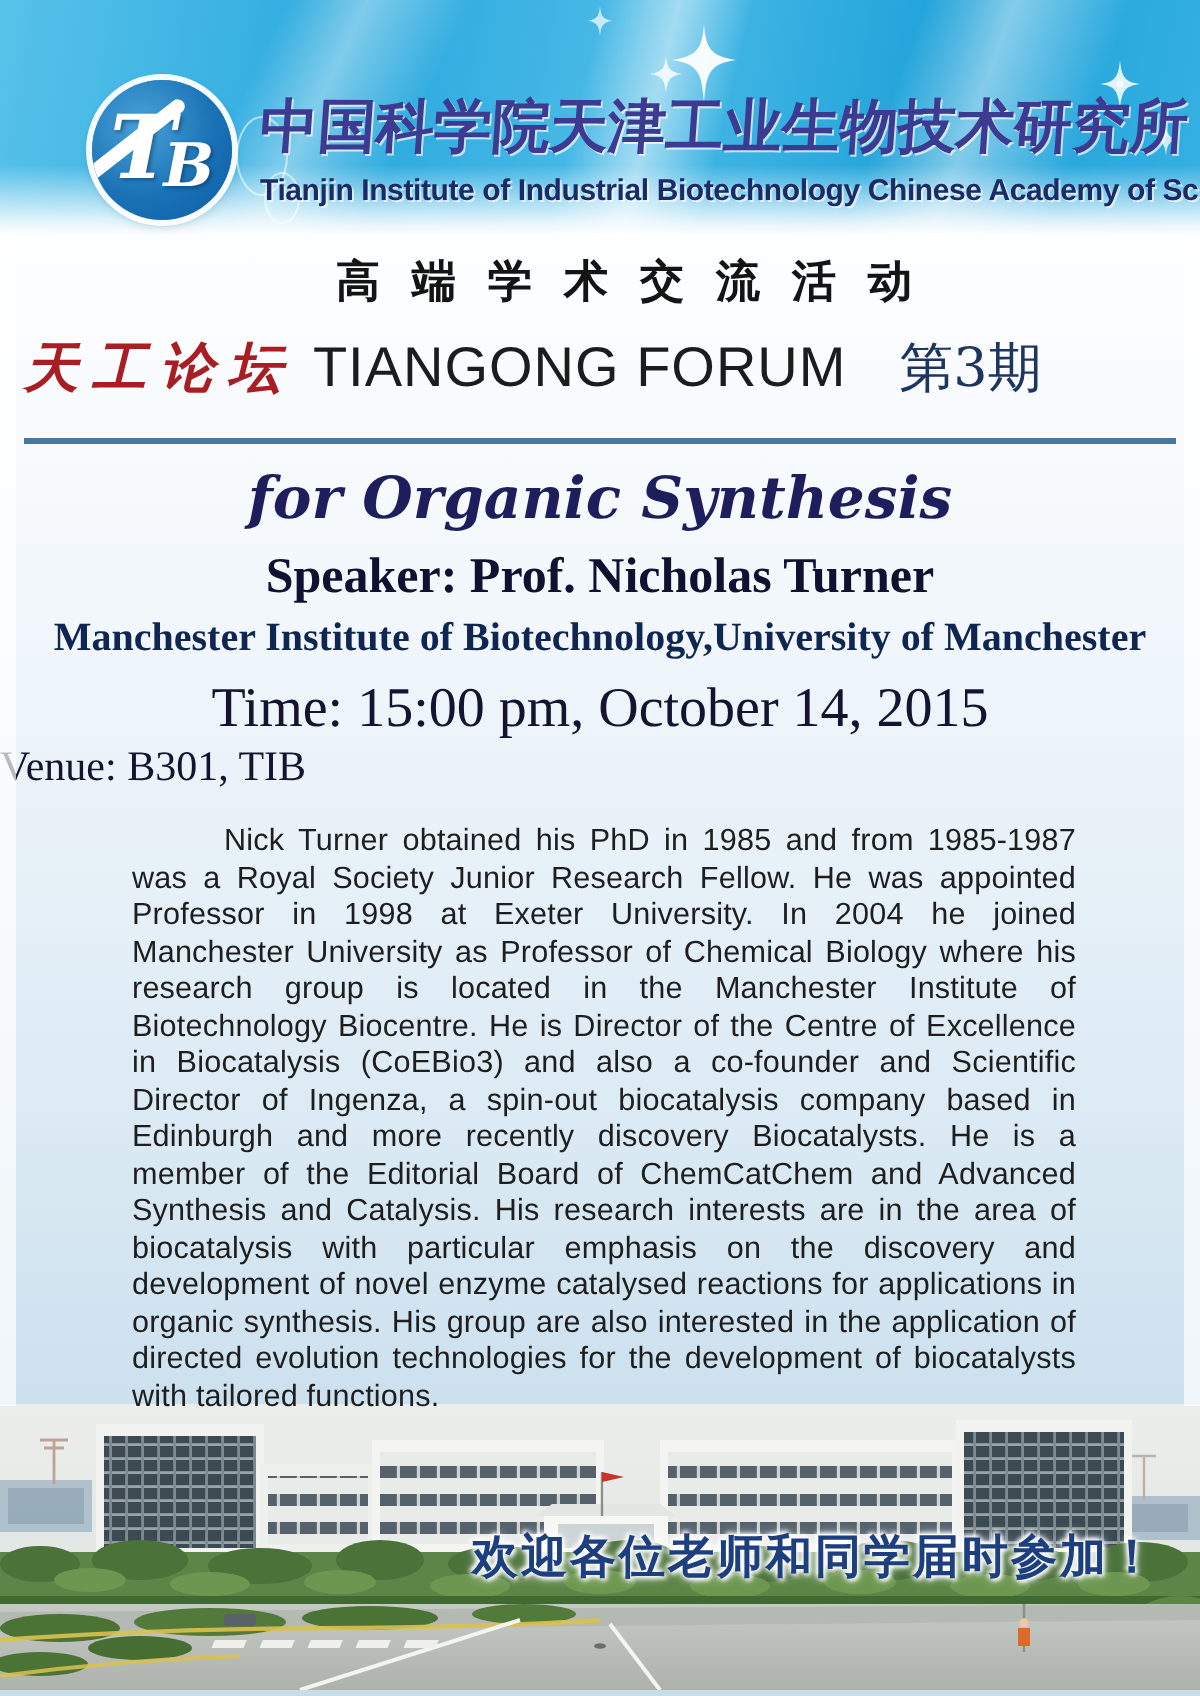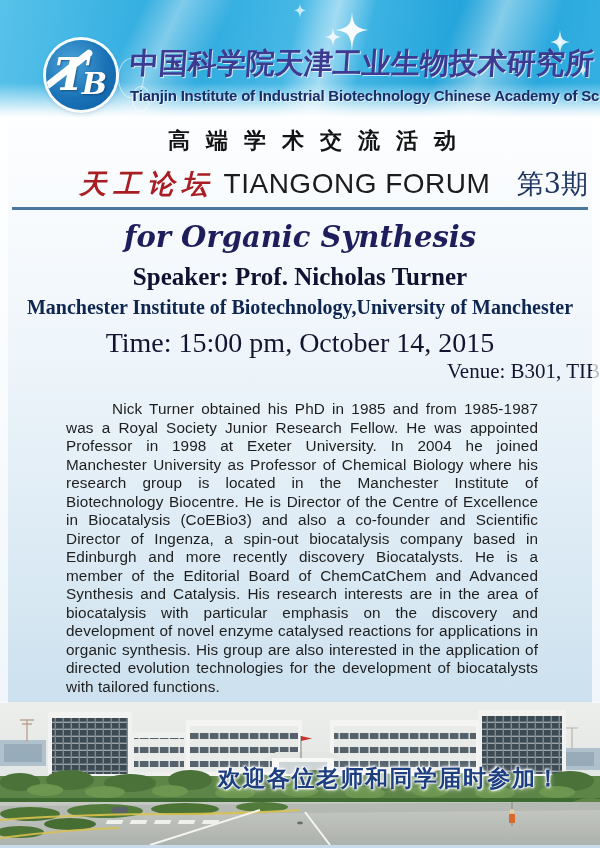--- a/index.html
+++ b/index.html
@@ -51,55 +51,55 @@
     margin-top:3px; font-size:15px; font-weight:bold; color:#1b2b66;
     white-space:nowrap; letter-spacing:-0.2px;
     text-shadow:1px 1px 0 rgba(255,255,255,.6);
   }
   
   .activity {
     margin-top:8px; text-align:center;
     font-family:"DejaVu Serif", serif; font-weight:bold;
     font-size:22px; color:#141414; letter-spacing:16px; text-indent:16px;padding-left:24px;
   }
-  .forum-wrap { margin:10px 12px 0 12px; text-align:right; border-bottom:3px solid #48779f; padding-bottom:5px; }
+  .forum-wrap { margin:10px 12px 0 12px; text-align:left; border-bottom:3px solid #48779f; padding-bottom:17px; }
   .forum-cn { font-family:"DejaVu Serif", serif; font-weight:bold; font-style:italic; font-size:27px; color:#a81e22; letter-spacing:7px; }
   .forum-en { font-size:28px; color:#1c1c1c; letter-spacing:0.5px; margin-left:4px; }
   .forum-issue { font-family:"DejaVu Serif", serif; font-size:27px; color:#1e3560; margin-left:22px; }
   
   .talk-title {
     margin-top:10px; text-align:center;
     font-family:"DejaVu Serif", serif; font-style:italic; font-weight:bold;
     font-size:29px; line-height:1.18; color:#1e1e5c;
   }
   .speaker { margin-top:9px; text-align:center; font-family:Liberation Serif, serif; font-weight:bold; font-size:25px; color:#101030; }
   .affiliation { margin-top:5px; text-align:center; font-family:"Liberation Serif", serif; font-weight:bold; font-size:20px; color:#0f2750; }
   .time-line  { margin-top:8px; text-align:center; font-family:"Liberation Serif", serif; font-size:28px; color:#141430; }
-  .venue-line { text-align:right; font-family:"Liberation Serif", serif; font-size:21px; color:#141430; }
+  .venue-line { text-align:left; font-family:"Liberation Serif", serif; font-size:21px; color:#141430; }
   
   .bio-heading {
     margin:8px 0 3px 64px;
     font-family:"DejaVu Serif", serif; font-weight:bold;
     font-size:19px; color:#2d5f93;
     position:relative; z-index:3;
   }
   .bio-paragraph {
     position:relative; z-index:3;
     margin:16px auto 0 66px; width:472px;
     text-align:justify; text-indent:46px;
     font-size:15.3px; line-height:18.5px; color:#1e1e1e;
     letter-spacing:0.1px;
   }
   
   .edge { position:absolute; top:118px; height:585px; width:8px; background:rgba(255,255,255,.7); z-index:2; }
   .edge.left { left:0; } .edge.right { right:0; }
   
   .photo { position:absolute; left:0; bottom:3px; width:600px; height:143px; z-index:1; }
   .welcome {
-    position:absolute; left:218px; top:763px; z-index:4;
+    position:absolute; left:236px; top:763px; z-index:4;
     font-size:23px; font-weight:bold; color:#1d3f80; letter-spacing:1.5px;
     white-space:nowrap;
     text-shadow:0 0 3px #fff, 1px 1px 2px #fff, -1px -1px 2px #fff, 0 0 6px rgba(255,255,255,.9);
   }
 </style>
 </head>
 <body>
 
 <div class="poster">
 

